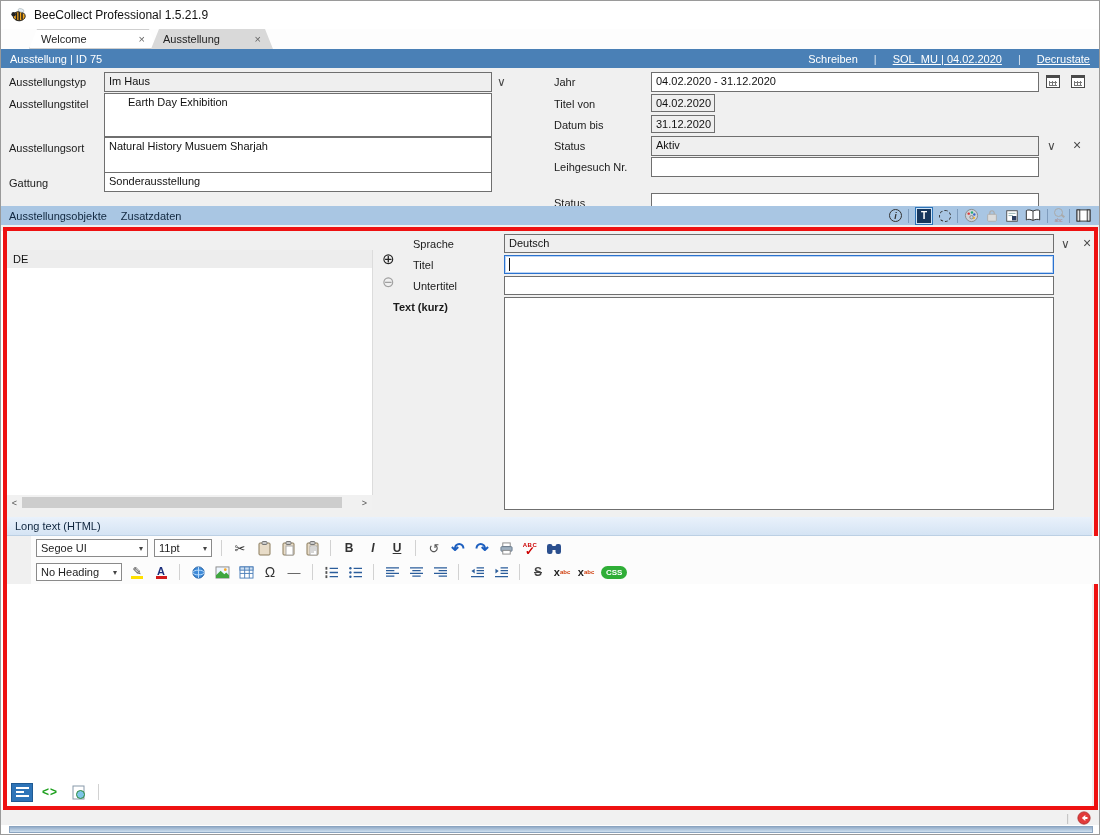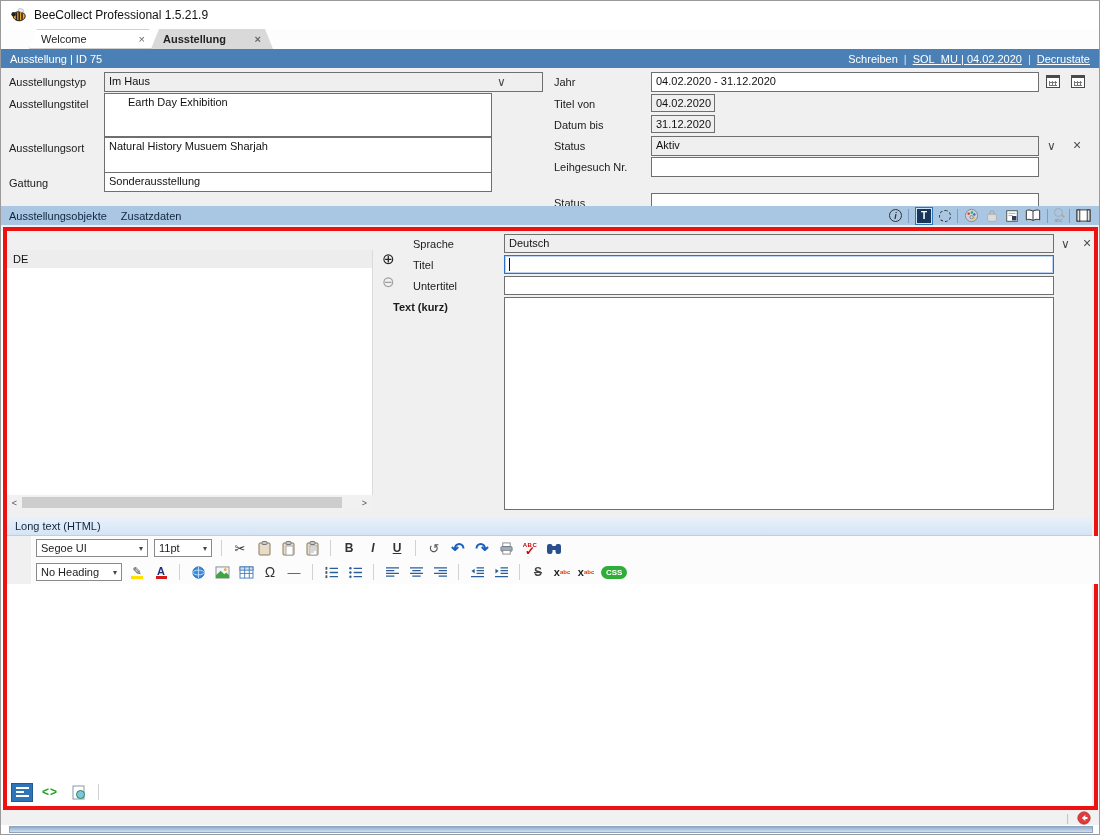--- a/index.html
+++ b/index.html
@@ -9,24 +9,24 @@
   .field{position:absolute;box-sizing:border-box;border:1px solid #6f6f6f;background:#fff;font-size:11px;color:#111;padding:2px 4px;overflow:hidden;}
   .ro{background:#efefef;}
   .focusfield{border:1px solid #2a72cf;box-shadow:inset 0 0 0 1px rgba(62,132,220,.35);}
   .chev{position:absolute;font-size:12px;color:#4a4a4a;line-height:12px;cursor:default;}
   .titlebar{position:absolute;left:0;top:0;width:100%;height:28px;background:#fff;display:flex;align-items:center;gap:8px;padding-left:9px;box-sizing:border-box;}
   .titlebar span{font-size:12px;color:#111;}
   .tabrow{position:absolute;left:0;top:28px;width:100%;height:20px;background:#fdfdfd;}
   .tab{position:absolute;top:0;height:20px;display:flex;align-items:center;justify-content:space-between;padding:0 12px;box-sizing:border-box;font-size:11px;color:#222;clip-path:polygon(8px 0,calc(100% - 8px) 0,100% 100%,0 100%);}
   .tab .x{font-size:11px;color:#666;margin-left:10px;}
   .tab-inactive{left:28px;width:128px;background:#fff;box-shadow:inset 0 0 0 1px #cfcfcf;}
-  .tab-active{left:150px;width:122px;background:#d9d9d9;font-weight:bold;}
+  .tab-active{left:150px;width:122px;background:#d9d9d9;font-weight:normal;}
   .bluebar{position:absolute;left:0;top:48px;width:100%;height:19px;background:#4a80b6;display:flex;align-items:center;justify-content:space-between;padding:0 9px;box-sizing:border-box;}
   .bluebar .t{font-size:11px;color:#fff;}
-  .bluebar .right{display:flex;align-items:flex-start;gap:6px;}
+  .bluebar .right{display:flex;align-items:flex-start;gap:16px;}
   .bluebar .lnk{font-size:11px;color:#fff;text-decoration:underline;cursor:pointer;}
   .bluebar .pipe{color:#d7e4f2;font-size:11px;}
   .bgmid{position:absolute;left:0;top:67px;width:100%;height:163px;background:#f0f0f0;}
   .subnav{position:absolute;left:0;top:205px;width:100%;height:19px;background:#a9c6e3;display:flex;align-items:center;box-sizing:border-box;padding:0 8px;}
   .subnav .item{font-size:11px;color:#10263e;margin-right:14px;cursor:pointer;}
   .subnav .icons{margin-left:auto;display:flex;align-items:center;gap:6px;}
   .isep{width:1px;height:14px;background:#7e9cbd;}
   .redbox{position:absolute;left:2px;top:226px;width:1095px;height:583px;border:4px solid #ee1111;box-sizing:border-box;background:#f0f0f0;}
   .phead{position:absolute;height:19px;background:linear-gradient(#e9f1fb,#d5e4f4);border-bottom:1px solid #bcd0e4;box-sizing:border-box;font-size:11px;color:#10263e;display:flex;align-items:center;padding-left:8px;}
   .listarea{position:absolute;background:#fff;border-right:1px solid #dcdcdc;}
@@ -109,21 +109,21 @@
       <span class="pipe">|</span>
       <span class="lnk">SOL_MU | 04.02.2020</span>
       <span class="pipe">|</span>
       <span class="lnk">Decrustate</span>
     </span>
   </div>
 
   <div class="bgmid"></div>
 
   <span class="lbl" style="left:8px;top:75px;">Ausstellungstyp</span>
-  <div class="field ro" style="left:103px;top:71px;width:439px;height:20px;">Im Haus</div>
+  <div class="field ro" style="left:103px;top:71px;width:388px;height:20px;">Im Haus</div>
   <span class="chev" style="left:496px;top:75px;">∨</span>
 
   <span class="lbl" style="left:8px;top:97px;">Ausstellungstitel</span>
   <div class="field" style="left:103px;top:92px;width:388px;height:44px;padding-left:23px;">Earth Day Exhibition</div>
 
   <span class="lbl" style="left:8px;top:141px;">Ausstellungsort</span>
   <div class="field" style="left:103px;top:136px;width:388px;height:44px;">Natural History Musuem Sharjah</div>
 
   <span class="lbl" style="left:8px;top:176px;">Gattung</span>
   <div class="field" style="left:103px;top:171px;width:388px;height:20px;">Sonderausstellung</div>

